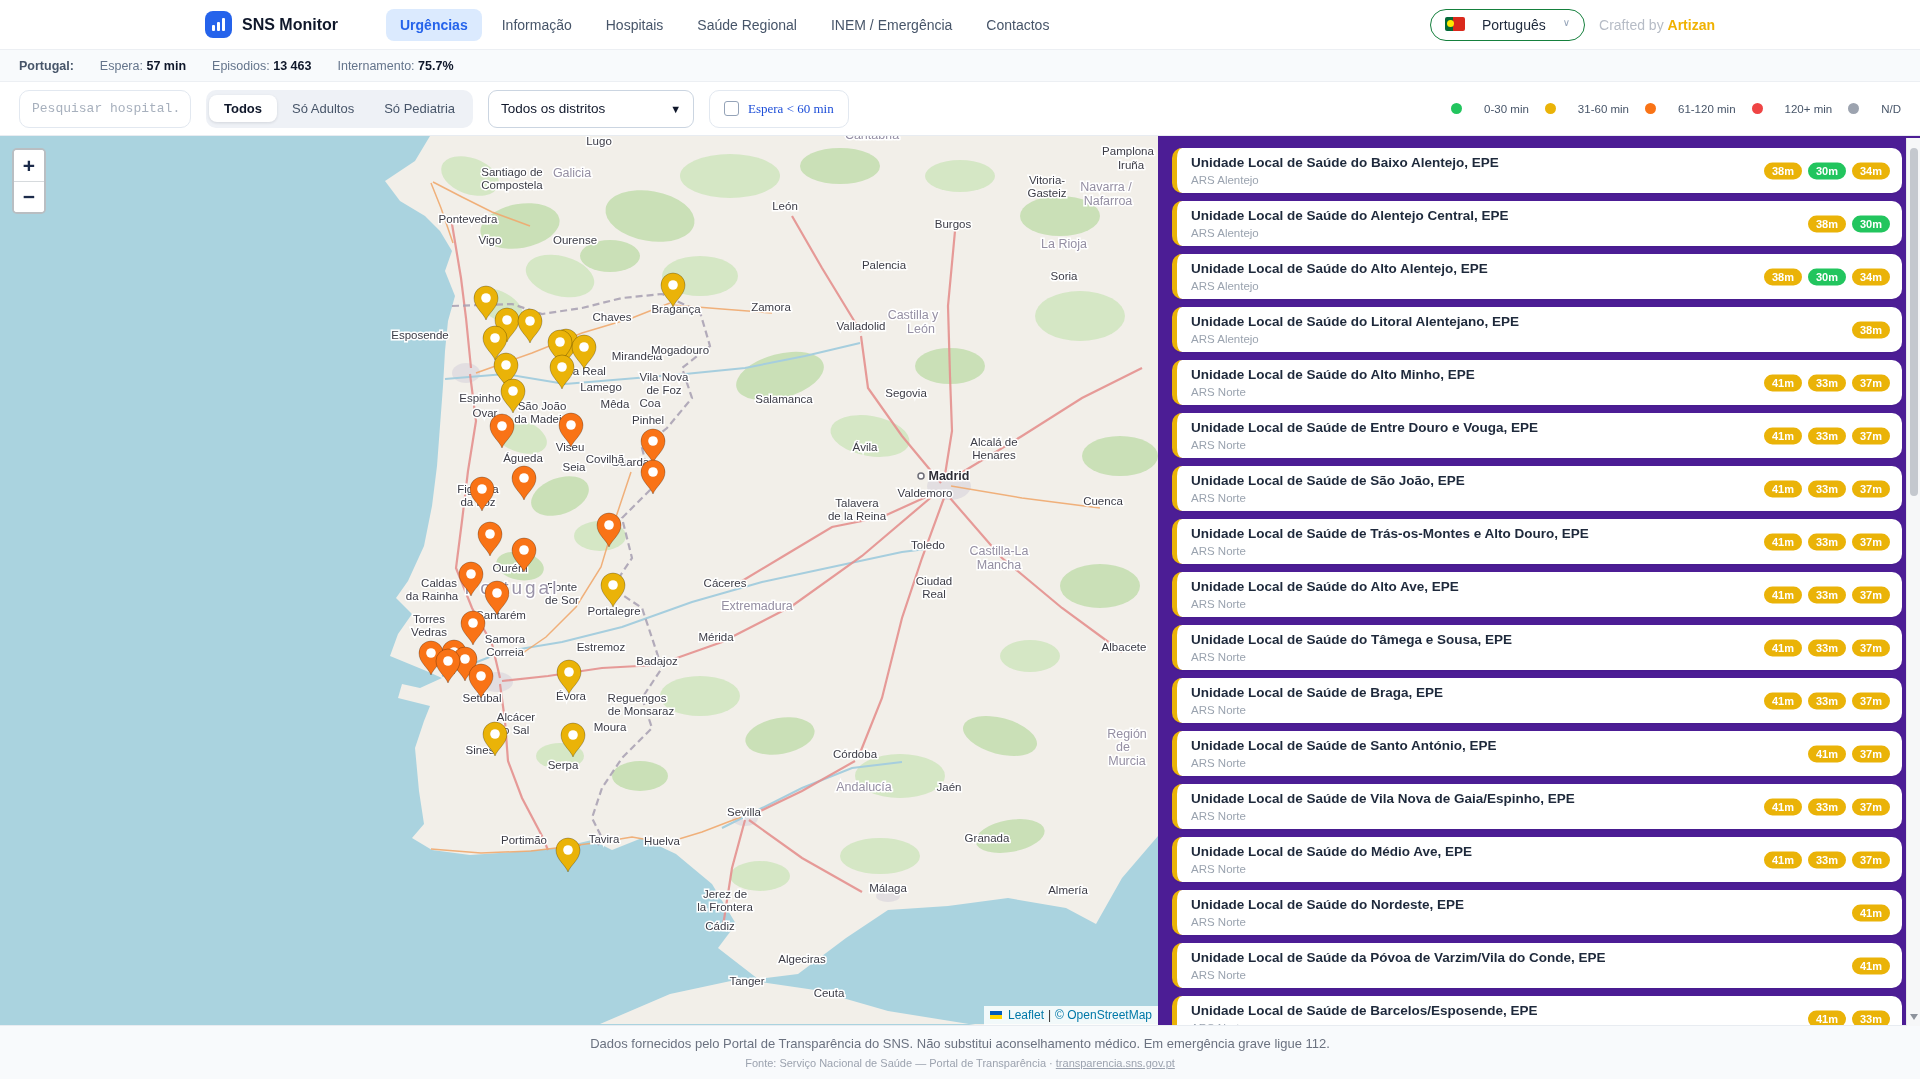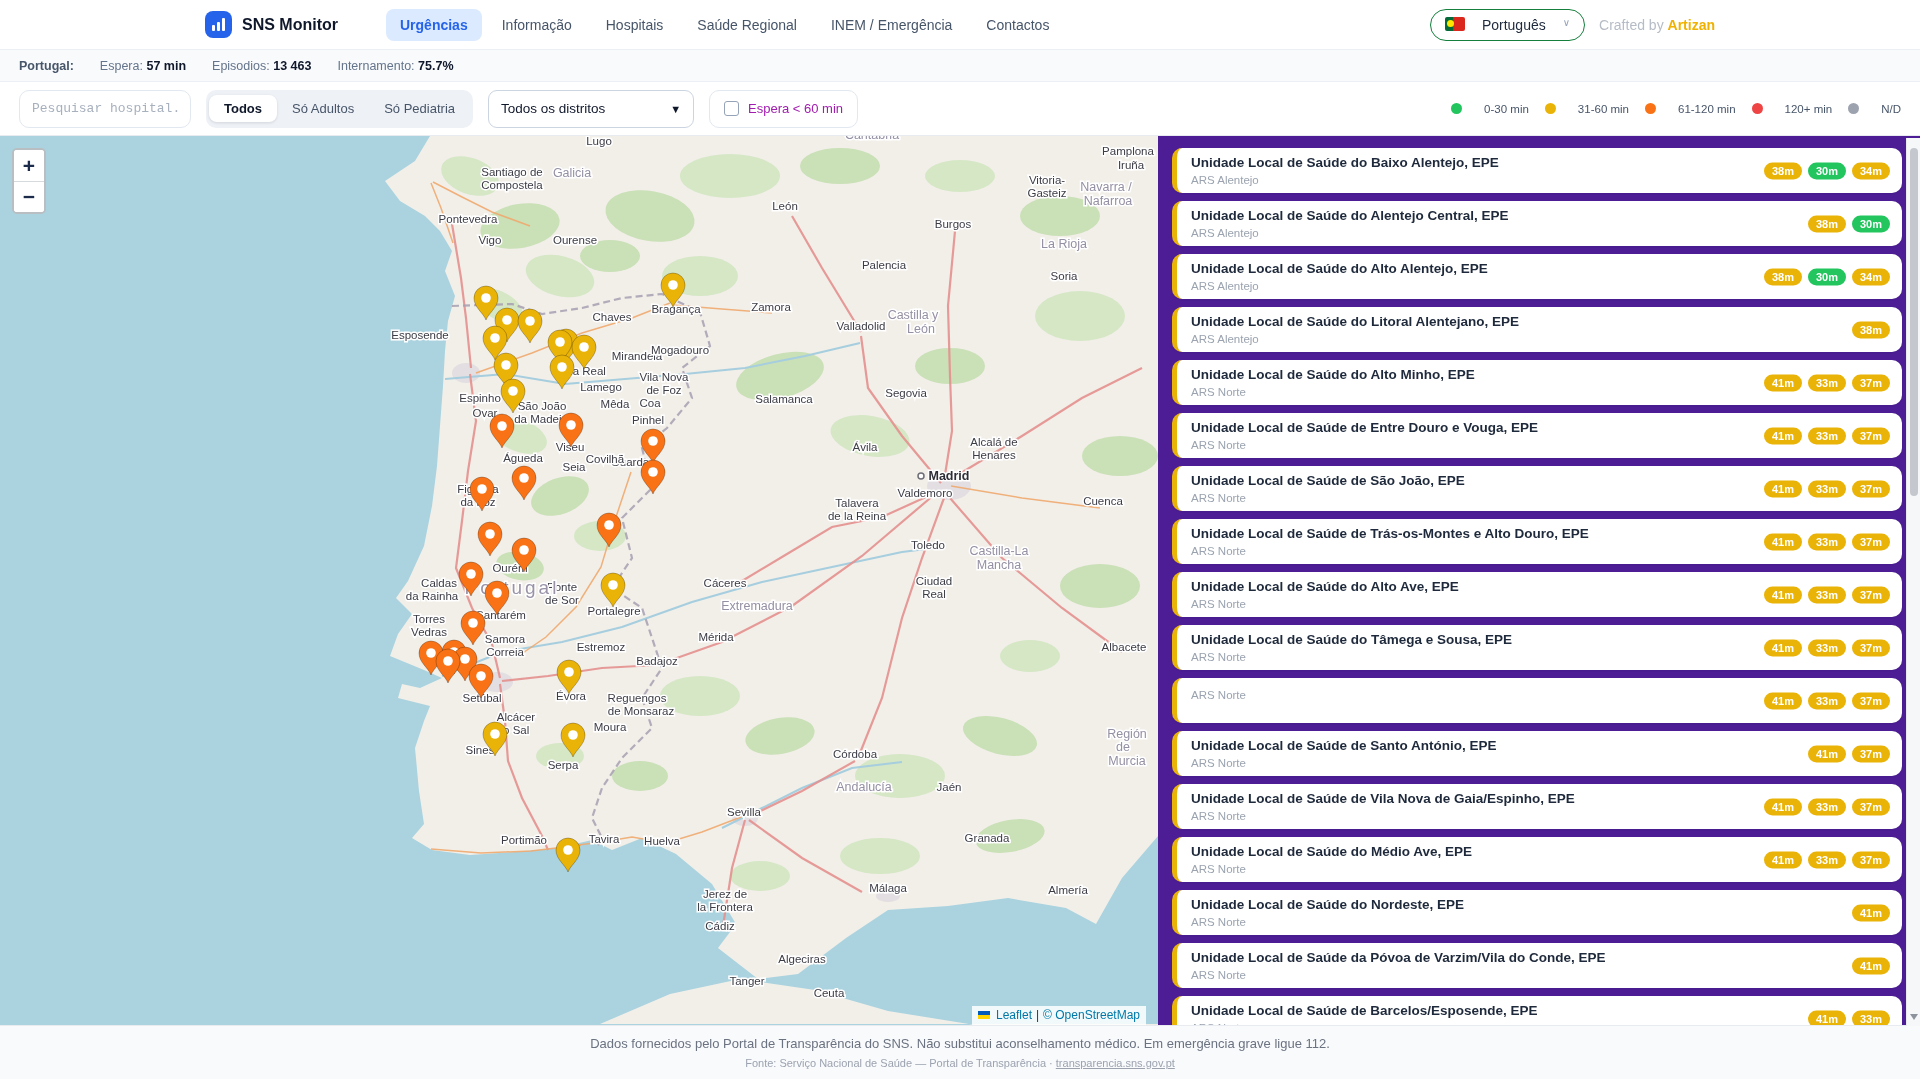--- a/index.html
+++ b/index.html
@@ -44,36 +44,36 @@
   .segmented { display:flex; align-items:center; background:#eef1f6; border-radius:10px;
     padding:3px; height:38px; }
   .seg { font-size:13px; color:#475569; padding:6px 15px; border-radius:8px; cursor:pointer; white-space:nowrap;}
   .seg.active { background:#fff; color:#0f172a; font-weight:bold; box-shadow:0 1px 3px rgba(15,23,42,.12); }
   .select { width:206px; height:38px; border:1px solid #cbd5e1; border-radius:9px; display:flex;
     align-items:center; padding:0 12px; font-size:13.5px; color:#0f172a; cursor:pointer; background:#fff;}
   .select .arr { margin-left:auto; font-size:11px; color:#0f172a; font-weight:bold;}
   .checkpill { height:38px; border:1px solid #e2e8f0; border-radius:10px; display:flex;
     align-items:center; gap:9px; padding:0 14px; cursor:pointer; background:#fff;}
   .checkbox { width:15px; height:15px; border:1.5px solid #94a3b8; border-radius:3px; background:#fff; }
-  .checkpill span.lbl { font-size:13px; color:#a21caf; }
+  .checkpill span.lbl { font-size:13px; color:#1d4ed8;font-family:Liberation Serif, serif; }
   .legend { margin-left:auto; display:flex; align-items:center; gap:16px; }
   .legend-item { display:flex; align-items:center; gap:22px; }
   .legend-dot { width:11px; height:11px; border-radius:50%; }
   .legend-label { font-size:11.5px; color:#475569; }
 
   
   .main { display:flex; height:889px; }
   .map-wrap { width:1158px; height:889px; position:relative; background:#aad3df; overflow:hidden; }
   .map-wrap svg { display:block; }
   .zoomctl { position:absolute; left:12px; top:12px; width:34px; border:2px solid rgba(100,110,120,.45);
     border-radius:5px; background:#fff; overflow:hidden; z-index:5;}
   .zoombtn { width:100%; height:31px; display:flex; align-items:center; justify-content:center;
     font-size:21px; font-weight:bold; color:#1c2b4a; cursor:pointer; background:#fff; }
   .zoombtn + .zoombtn { border-top:1px solid #d6dadd; }
-  .attrib { position:absolute; right:12px; bottom:0; background:rgba(255,255,255,.85);
+  .attrib { position:absolute; right:0; bottom:0; background:rgba(255,255,255,.85);
     font-size:12px; color:#333; padding:2px 6px 3px 6px; display:flex; align-items:center; gap:4px; z-index:5;}
   .attrib a { color:#0078a8; text-decoration:none; }
   .uaflag { width:12px; height:8px; display:inline-block; background:linear-gradient(#005bbb 50%, #ffd500 50%); margin-right:2px;}
 
   .panel { flex:1; background:#4c1d95; padding:12px 18px 0 14px; position:relative; overflow:hidden; }
   .card { position:relative; background:#fff; border-left:5px solid #eab308; border-radius:10px;
     height:45px; margin-bottom:8px; padding:7px 14px 0 14px; box-shadow:0 1px 2px rgba(15,23,42,.07);
     cursor:pointer; }
   .card-title { font-size:13.5px; font-weight:bold; color:#1e293b; white-space:nowrap; }
   .card-sub { font-size:11.5px; color:#9aa3af; margin-top:4px; }
@@ -583,20 +583,21 @@
       <div class="card">
         <div class="card-title">Unidade Local de Saúde do Tâmega e Sousa, EPE</div>
         <div class="card-sub">ARS Norte</div>
         <div class="badges">
           <span class="badge" style="background: rgb(234, 179, 8);">41m</span>
           <span class="badge" style="background: rgb(234, 179, 8);">33m</span>
           <span class="badge" style="background: rgb(234, 179, 8);">37m</span>
         </div>
       </div>
       <div class="card">
+        <div class="card-title">Unidade Local de Saúde de Braga, EPE</div>
         <div class="card-sub">ARS Norte</div>
         <div class="badges">
           <span class="badge" style="background: rgb(234, 179, 8);">41m</span>
           <span class="badge" style="background: rgb(234, 179, 8);">33m</span>
           <span class="badge" style="background: rgb(234, 179, 8);">37m</span>
         </div>
       </div>
       <div class="card">
         <div class="card-title">Unidade Local de Saúde de Santo António, EPE</div>
         <div class="card-sub">ARS Norte</div>

